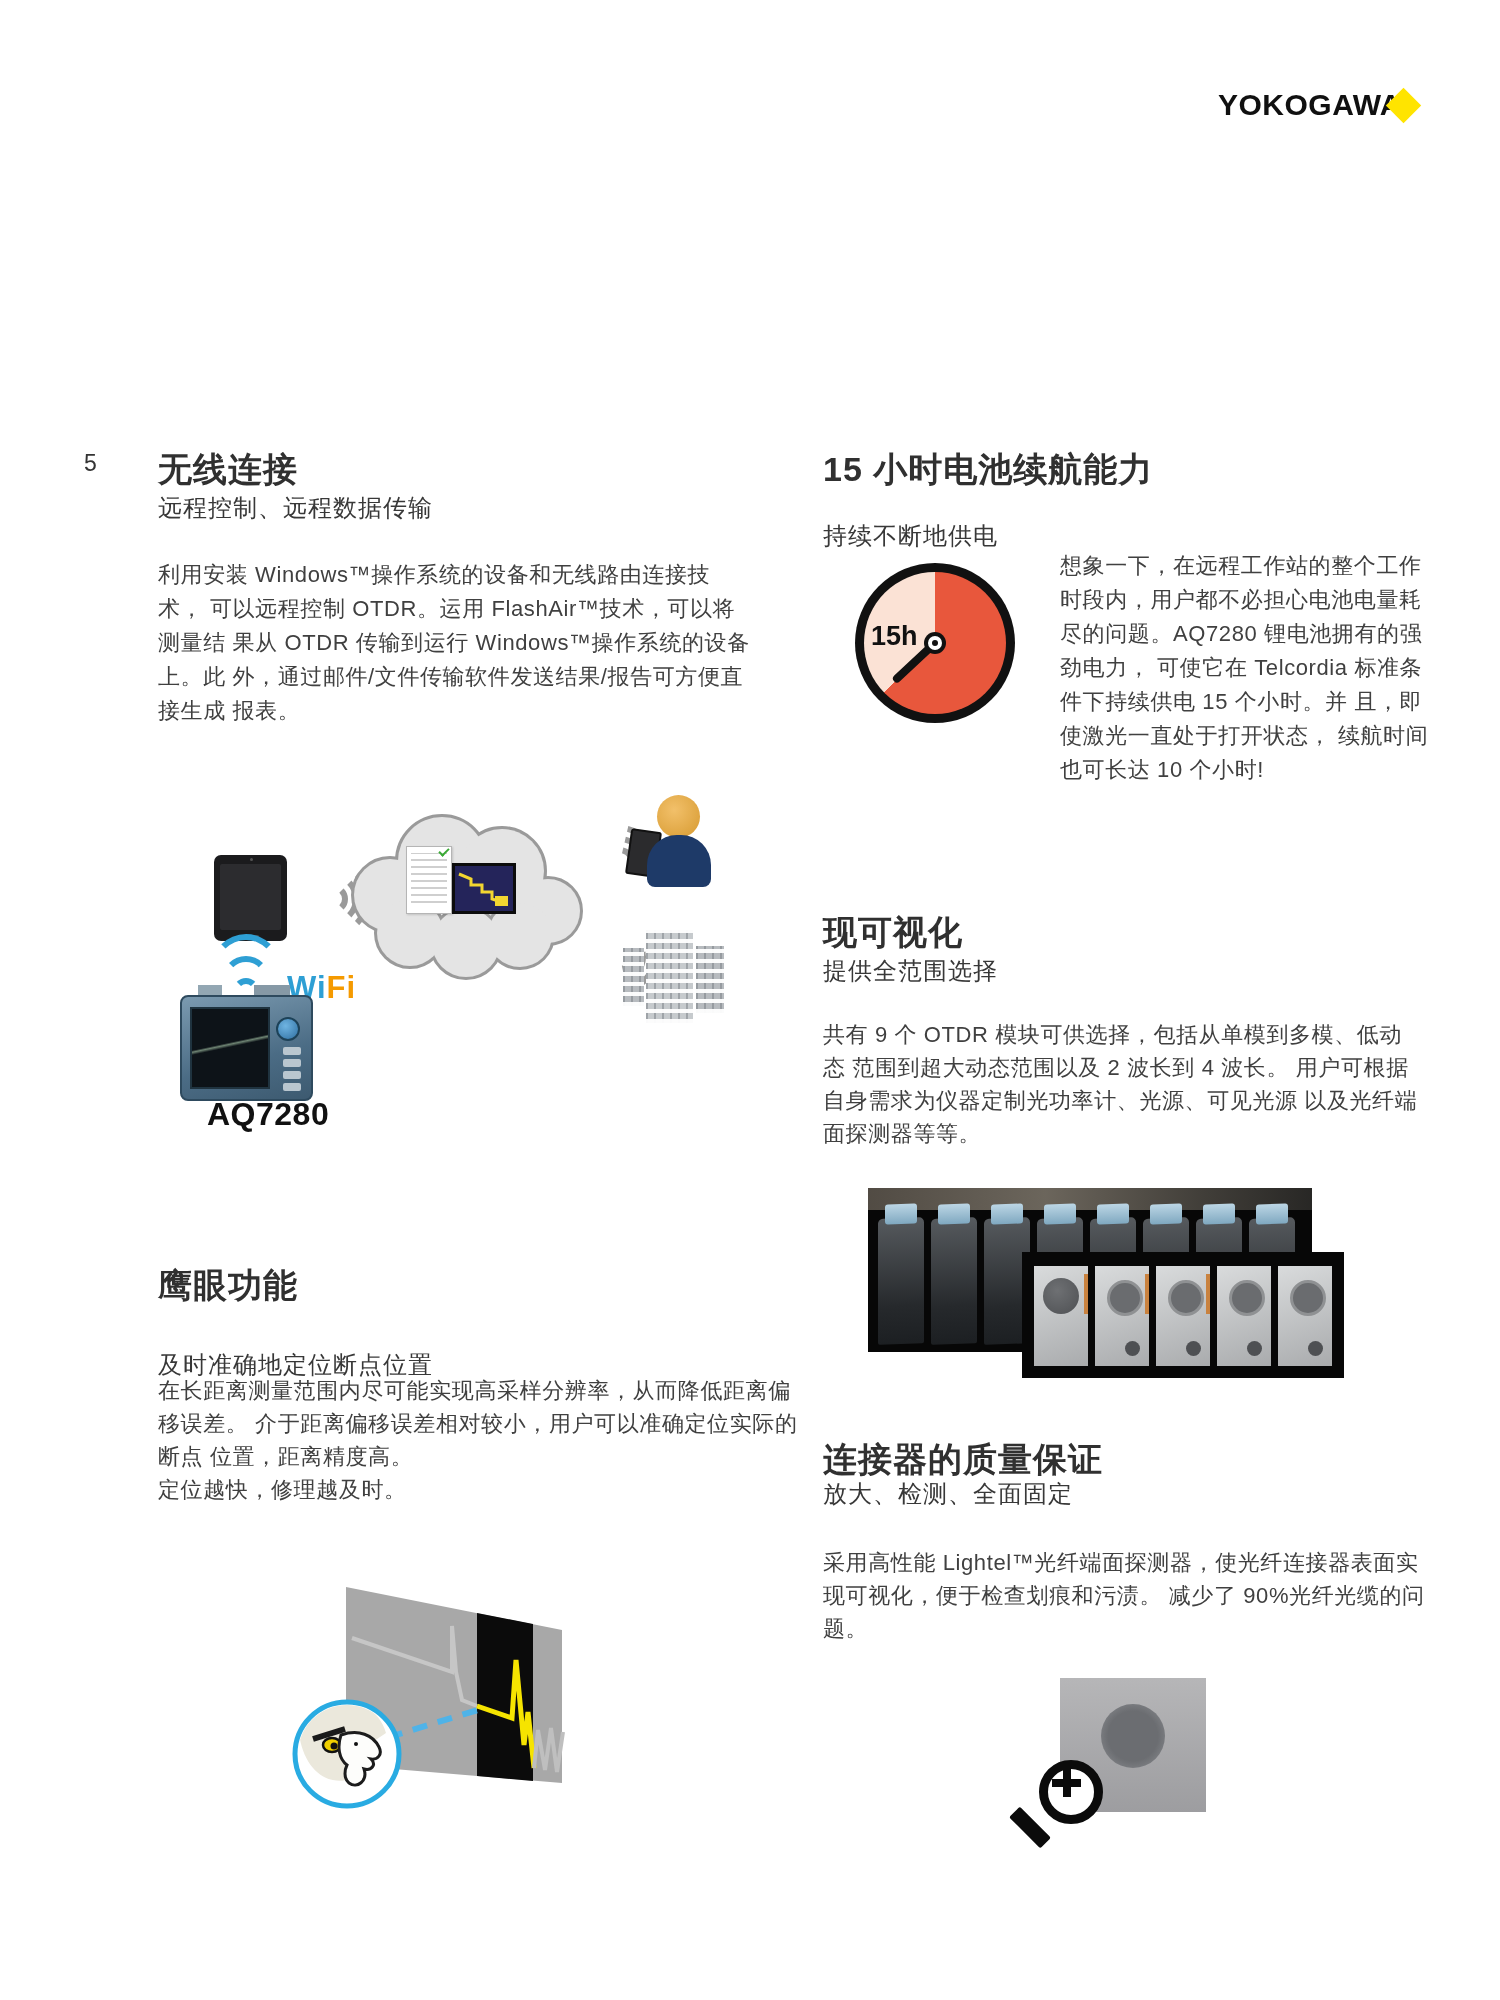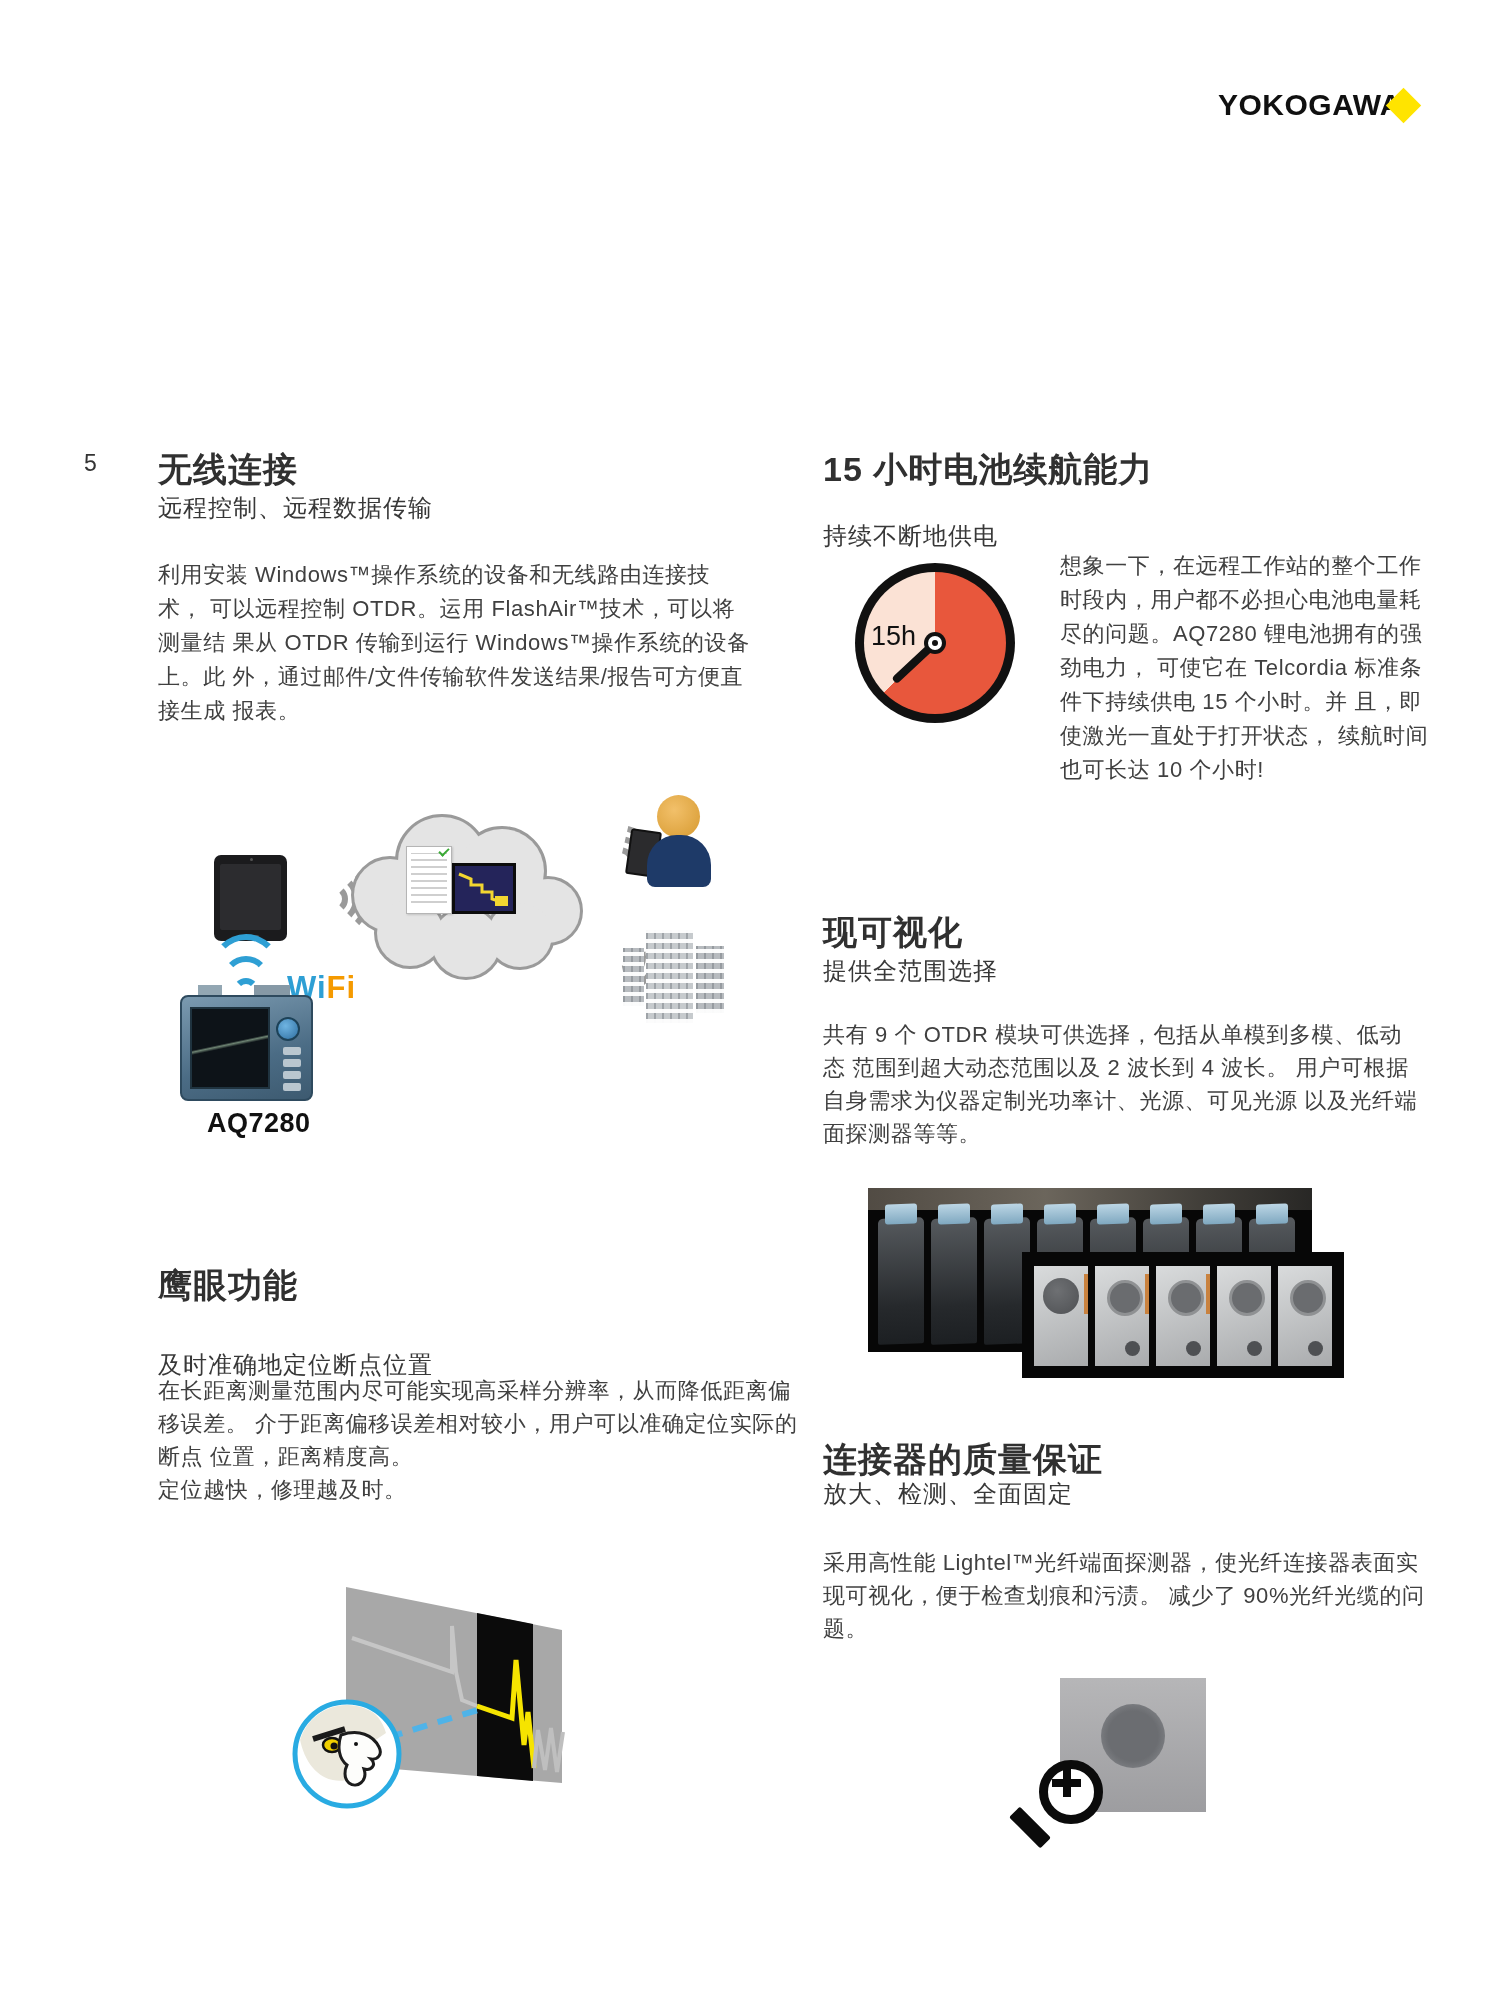--- a/index.html
+++ b/index.html
@@ -56,31 +56,31 @@
   .device{position:absolute;left:30px;top:215px;width:133px;height:106px;}
   .device .tab1{position:absolute;left:18px;top:-10px;width:24px;height:12px;background:#93a7b3;}
   .device .tab2{position:absolute;left:74px;top:-10px;width:36px;height:12px;background:#8699a6;}
   .device .dbody{position:absolute;left:0;top:0;right:0;bottom:0;border-radius:8px;border:2px solid #2e4a5e;
         background:linear-gradient(165deg,#7b9ab0,#4b6c85 60%,#3d5a70);}
   .device .dscreen{position:absolute;left:10px;top:12px;width:76px;height:78px;background:#0d1318;border:2px solid #1f333f;
         background-image:linear-gradient(168deg,rgba(0,0,0,0) 44%,rgba(190,225,190,.55) 46%,rgba(0,0,0,0) 49%);}
   .device .rbtn{position:absolute;right:13px;top:22px;width:20px;height:20px;border-radius:50%;
         background:radial-gradient(circle at 38% 35%,#6fb4e2,#2f6fa0);border:2px solid #1d4258;}
   .device .key{position:absolute;right:12px;width:18px;height:8px;background:#b9c6cf;border-radius:2px;}
-  .devlabel{position:absolute;left:57px;top:328px;font-size:27px;font-weight:700;color:#111;letter-spacing:.5px;}
+  .devlabel{position:absolute;left:57px;top:316px;font-size:32px;font-weight:700;color:#111;letter-spacing:.5px;}
   
   .clock{position:absolute;left:855px;top:563px;width:160px;height:160px;border-radius:50%;background:#111;}
   .clock .face{position:absolute;left:9px;top:9px;right:9px;bottom:9px;border-radius:50%;
         background:conic-gradient(#e8573c 0deg 226deg,#fbe2d5 226deg 360deg);}
   .clock .hand{position:absolute;left:76px;top:80px;width:8px;height:56px;background:#111;border-radius:4px;
         transform-origin:50% 0;transform:rotate(47deg);}
   .clock .pin{position:absolute;left:69px;top:69px;width:22px;height:22px;border-radius:50%;background:#111;}
   .clock .pin b{position:absolute;left:4px;top:4px;width:14px;height:14px;border-radius:50%;background:#fff;}
   .clock .pin b i{position:absolute;left:4px;top:4px;width:6px;height:6px;border-radius:50%;background:#111;}
-  .clocklabel{position:absolute;left:16px;top:58px;font-size:27px;font-weight:400;color:#111;}
+  .clocklabel{position:absolute;left:16px;top:58px;font-size:27px;font-weight:700;color:#111;}
   
   .photoA{position:absolute;left:868px;top:1188px;width:444px;height:164px;background:#070707;overflow:hidden;}
   .photoA .strip{position:absolute;left:0;top:0;width:100%;height:22px;opacity:.75;
         background:linear-gradient(90deg,#6a6258,#8d8578 40%,#55514a 75%,#33322f);}
   .photoA .mod{position:absolute;top:30px;width:46px;height:126px;border-radius:5px 5px 2px 2px;
         background:linear-gradient(180deg,#565a5e,#26292c 70%,#1c1f22);transform:skewY(-2deg);}
   .photoA .mod b{position:absolute;left:7px;top:-14px;width:32px;height:20px;border-radius:3px;
         background:linear-gradient(#bcd6e5,#7fa8c0);}
   .photoB{position:absolute;left:1022px;top:1252px;width:322px;height:126px;background:#070707;overflow:hidden;}
   .photoB .unit{position:absolute;top:14px;width:54px;height:100px;

